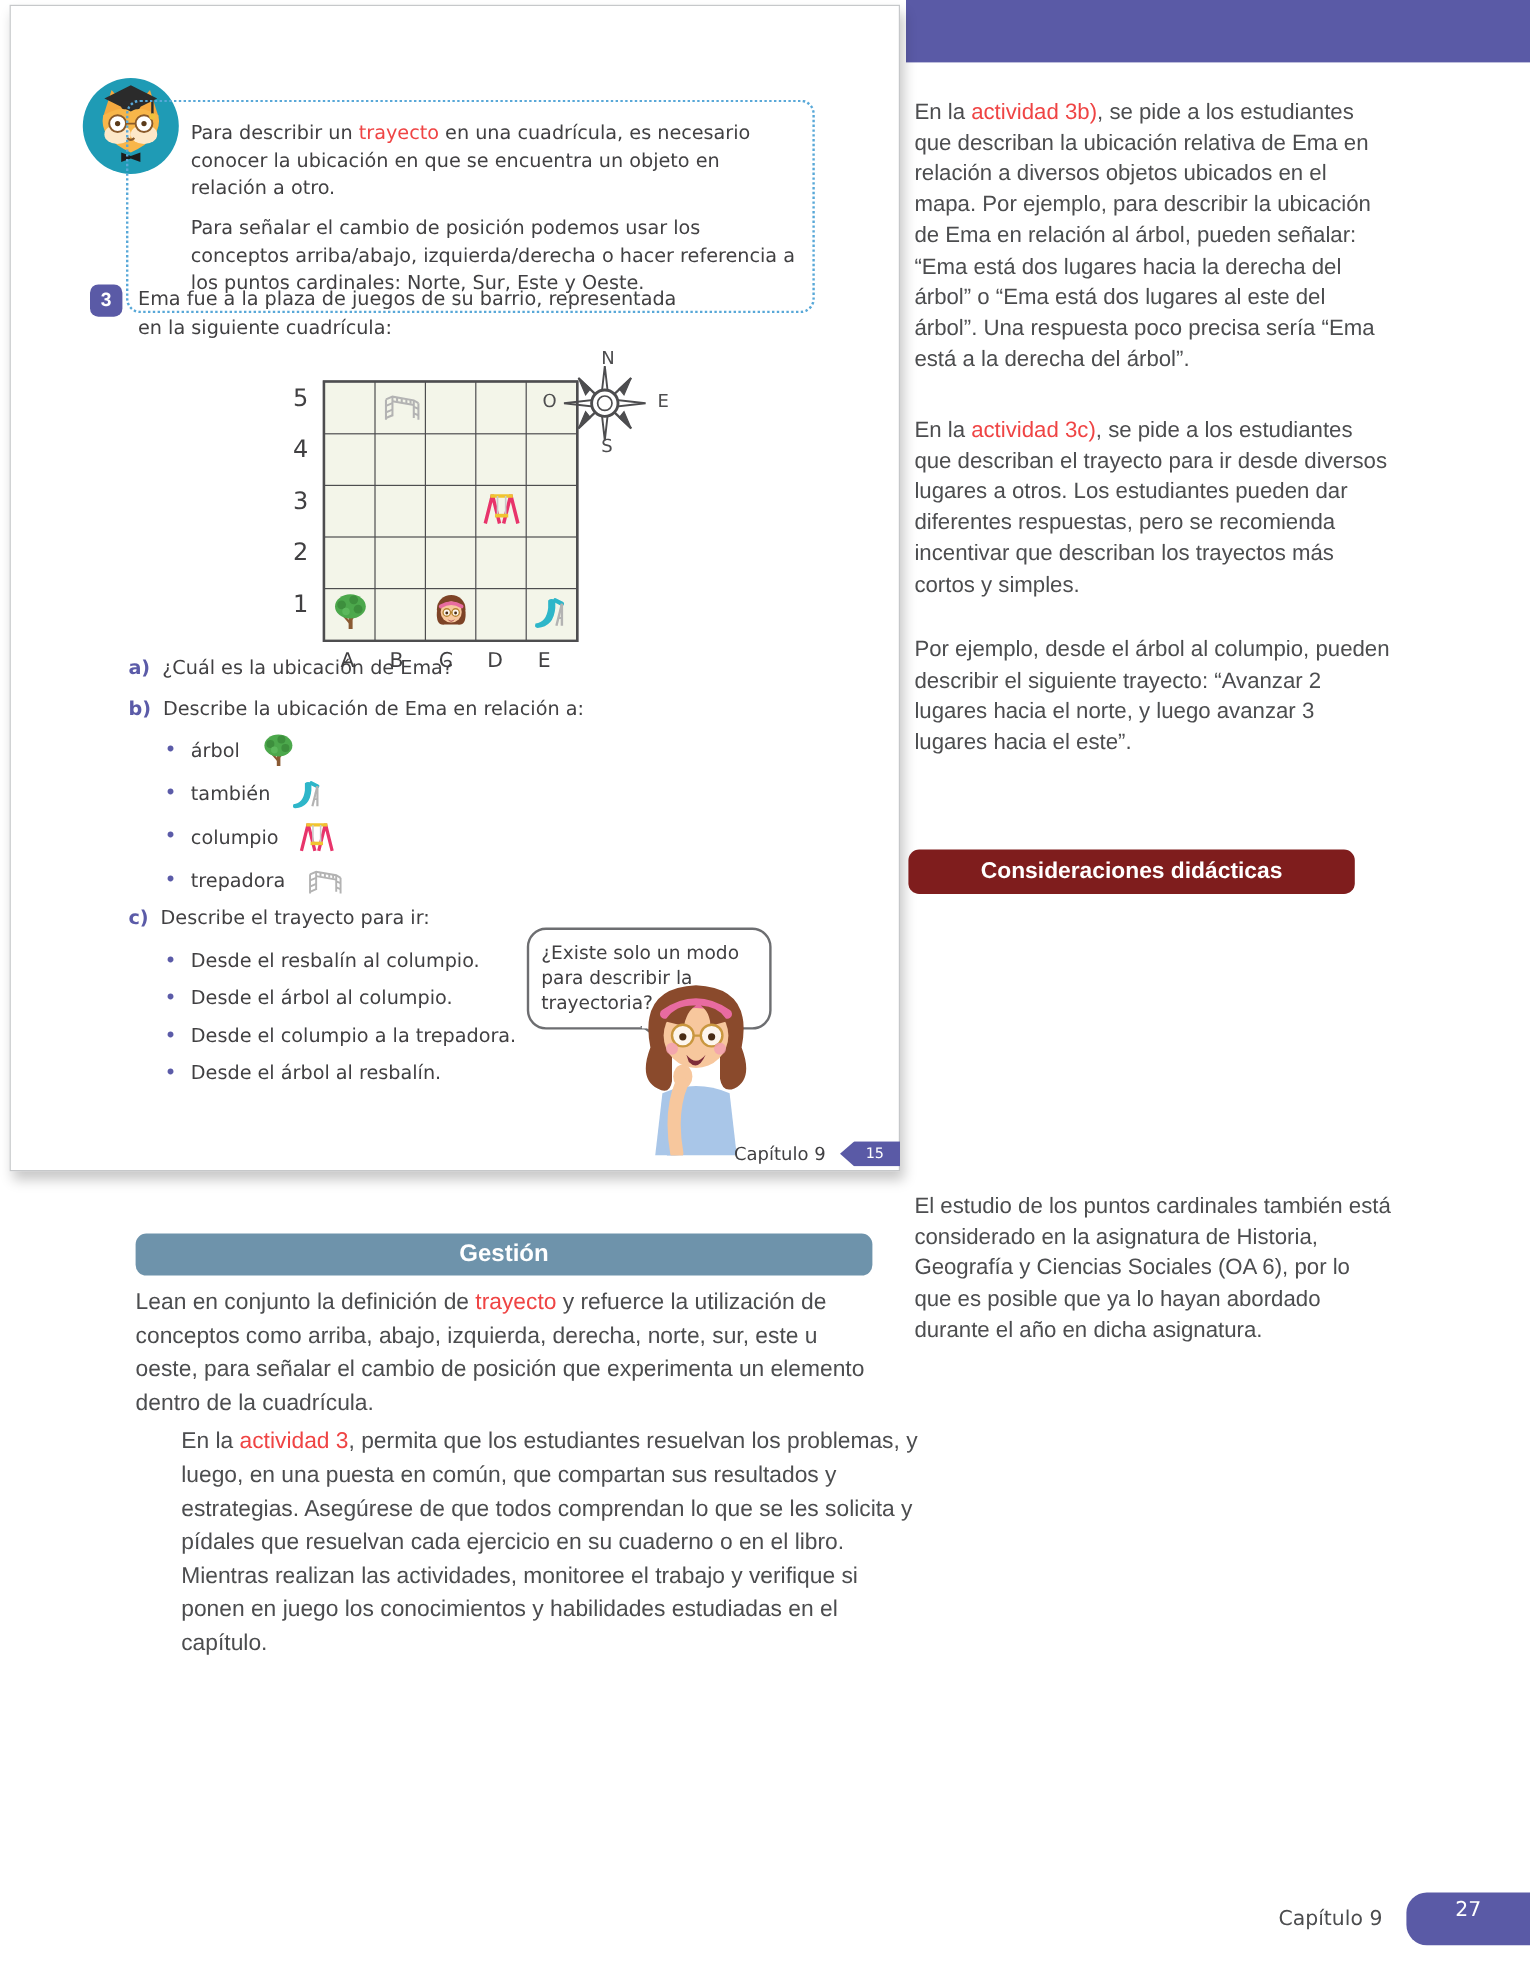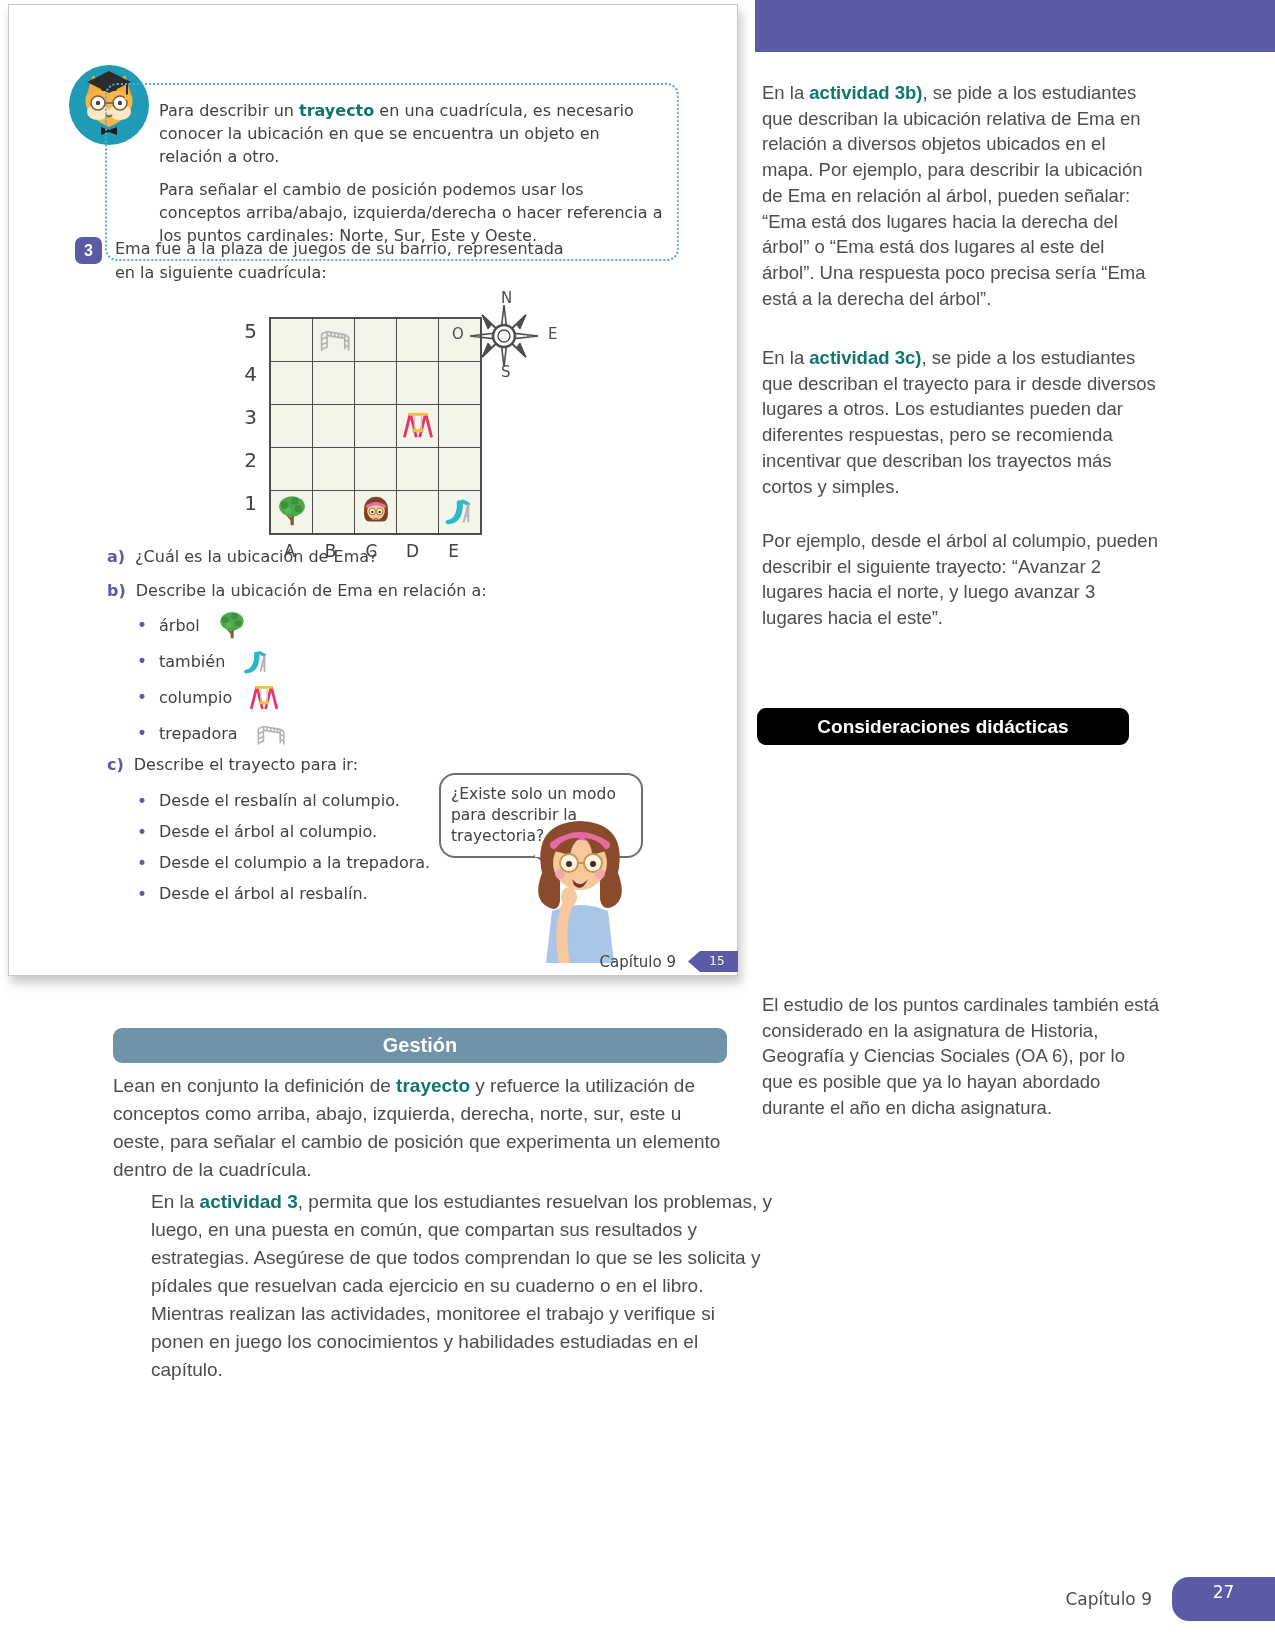--- a/index.html
+++ b/index.html
@@ -1,22 +1,22 @@
 <!DOCTYPE html>
 <html><head>
 <meta charset="utf-8">
 <style>
   html,body{margin:0;padding:0;background:#fff;}
   .page{position:relative;width:1275px;height:1650px;background:#ffffff;overflow:hidden;
         font-family:"Liberation Sans",sans-serif;}
-  .b{font-weight:bold;color:#0f766e;}
+  .b{font-weight:normal;color:#ef4444;}
 
   
   .student-page{position:absolute;left:8px;top:4px;width:728px;height:970px;background:#fff;
-    border:1px solid #c6c8ca;box-shadow:3px 7px 10px rgba(0,0,0,.22);}
+    border:1px solid #c6c8ca;box-shadow:3px 7px 10px rgba(0,0,0,.22);padding-left:12px;}
   .fox{position:absolute;left:58px;top:58px;width:84px;height:84px;}
   .defbox{position:absolute;left:96px;top:78px;width:574px;box-sizing:border-box;
     border:2px dotted #58a8d8;border-radius:12px;padding:14px 14px 12px 52px;}
   .defbox p{margin:0 0 10px 0;font:16px/23px "DejaVu Sans",sans-serif;color:#414042;}
   .defbox p:last-child{margin-bottom:0;}
   .act{position:absolute;left:66px;top:232px;display:flex;gap:13px;}
   .act-badge{width:27px;height:27px;background:#5a5aa6;border-radius:7px;color:#fff;
     font:bold 16px/27px "Liberation Sans",sans-serif;text-align:center;flex:none;}
   .act-text{font:16px/24px "DejaVu Sans",sans-serif;color:#414042;width:470px;}
 
@@ -59,21 +59,21 @@
   
   .gestion-bar{position:absolute;left:113px;top:1028px;width:614px;height:35px;background:#6e93ab;
     border-radius:9px;color:#fff;text-align:center;font:bold 20px/35px "Liberation Sans",sans-serif;}
   .gp{position:absolute;left:113px;width:622px;font-size:19px;line-height:28px;color:#4c4d4f;margin:0;}
   .gp1{top:1072px;} .gp2{top:1188px;margin-left:38px;} .gp3{top:1394px;}
 
   
   .topbar{position:absolute;left:755px;top:0;width:520px;height:52px;background:#5a5aa6;}
   .rp{position:absolute;left:762px;width:398px;font-size:18.5px;line-height:25.7px;color:#4c4d4f;margin:0;}
   .rp1{top:80px;} .rp2{top:345px;} .rp3{top:528px;}
-  .consider-bar{position:absolute;left:757px;top:708px;width:372px;height:37px;background:#000000;
+  .consider-bar{position:absolute;left:757px;top:708px;width:372px;height:37px;background:#7f1d1d;
     border-radius:9px;color:#fff;text-align:center;font:bold 19px/37px "Liberation Sans",sans-serif;}
   .cp{position:absolute;left:762px;width:398px;font-size:18.5px;line-height:25.7px;color:#4c4d4f;margin:0;}
   .cp1{top:754px;} .cp2{top:872px;} .cp3{top:992px;}
 
   .page-footer{position:absolute;top:1577px;right:0;display:flex;align-items:center;gap:20px;}
   .pf-label{font:17px "DejaVu Sans",sans-serif;color:#4c4d4f;}
   .badge-27{width:103px;height:44px;background:#5a5aa6;border-radius:17px 0 0 17px;color:#fff;
     text-align:center;font:17px/31px "DejaVu Sans",sans-serif;}
 </style>
 </head>

